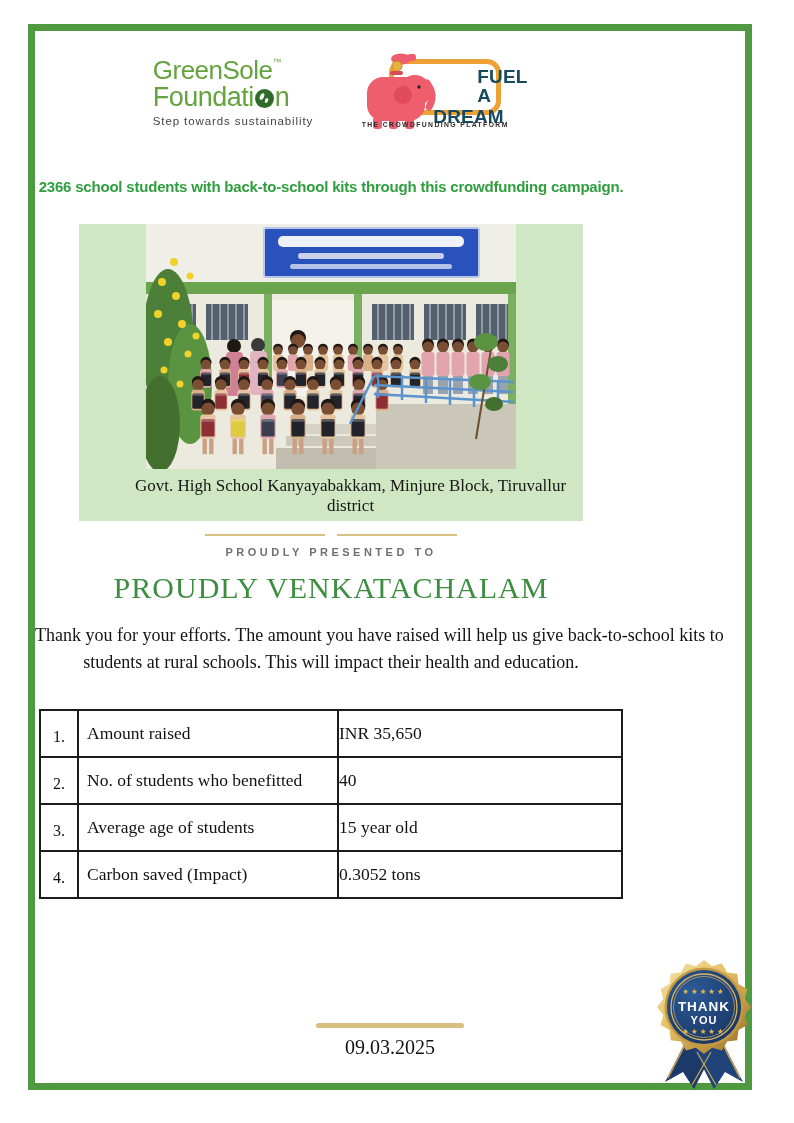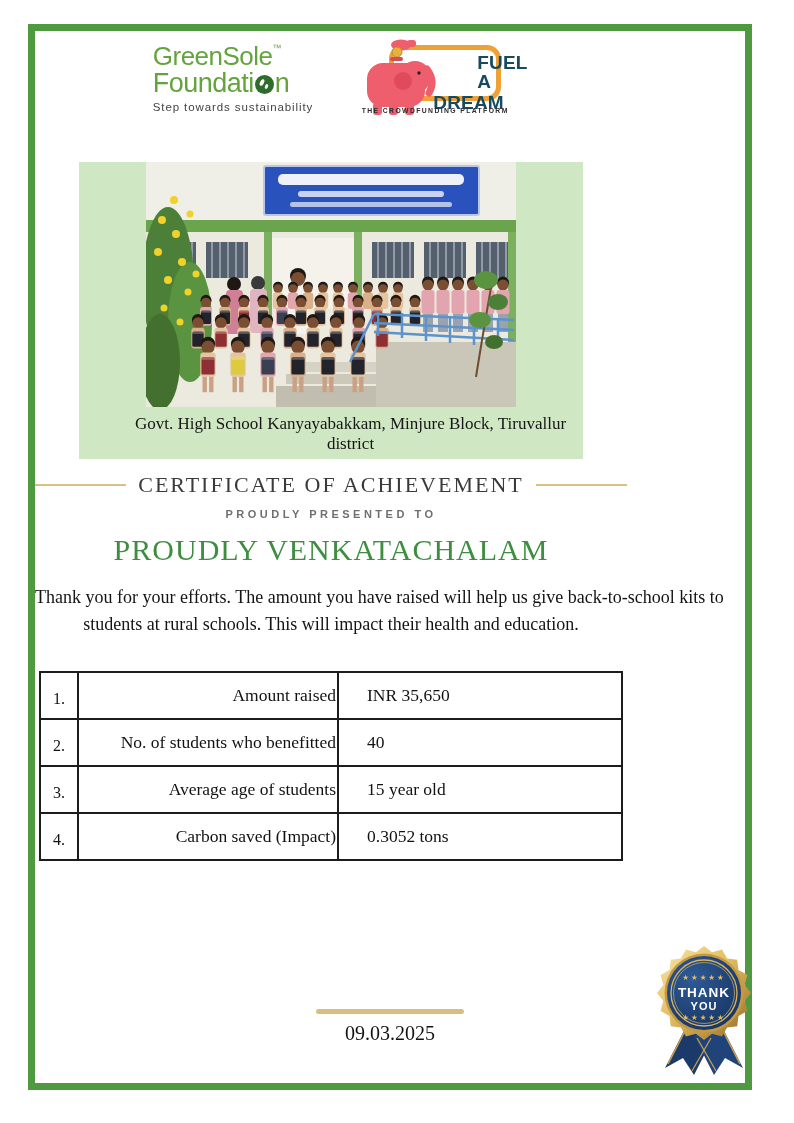--- a/index.html
+++ b/index.html
@@ -2,21 +2,21 @@
 <html><head>
 <meta charset="utf-8">
 <style>
   html,body{margin:0;padding:0;background:#ffffff;}
   body{width:794px;height:1123px;position:relative;font-family:"Liberation Sans",sans-serif;overflow:hidden;}
 
   .page-frame{
     position:absolute;left:28px;top:24px;width:724px;height:1066px;
     border:7px solid #4f9a41;box-sizing:border-box;background:#fff;
   }
-  .content{position:absolute;left:35px;top:15px;width:592px;height:1052px;}
+  .content{position:absolute;left:35px;top:29px;width:592px;height:1052px;}
 
   
   .logo-row{display:flex;justify-content:center;align-items:center;gap:48px;margin-top:27px;height:72px;}
   .gs-logo{display:flex;flex-direction:column;line-height:1;}
   .gs-line1{font-size:26px;color:#64a33e;letter-spacing:-0.5px;}
   .gs-tm{font-size:9px;vertical-align:14px;color:#64a33e;}
   .gs-line2{font-size:27px;color:#64a33e;letter-spacing:-0.5px;margin-top:1px;display:flex;align-items:center;}
   .gs-globe{display:inline-block;width:19px;height:19px;border-radius:50%;background:#2f6b2a;position:relative;margin:2px 1px 0 1px;}
   .gs-globe i{position:absolute;width:4px;height:7px;border-radius:50%;background:#fff;transform:rotate(25deg);left:5px;top:4px;}
   .gs-globe em{position:absolute;width:3px;height:5px;border-radius:50%;background:#fff;transform:rotate(25deg);left:10px;top:9px;}
@@ -46,22 +46,22 @@
   .presented{margin-top:10px;text-align:center;font-size:11px;font-weight:600;letter-spacing:3.5px;color:#6f6f6f;}
   .recipient{margin-top:13px;text-align:center;font-family:"Liberation Serif",serif;font-size:30px;letter-spacing:1px;color:#3e8e41;}
 
   .message{margin-top:17px;text-align:center;font-family:"Liberation Serif",serif;font-size:18px;line-height:1.5;color:#141414;}
   .message div{white-space:nowrap;}
 
   
   .impact-table{margin:33px auto 0 auto;border-collapse:collapse;font-family:"Liberation Serif",serif;color:#121212;}
   .impact-table td{border:2px solid #1c1c1c;height:47px;box-sizing:border-box;}
   td.c-num{width:38px;text-align:center;font-size:16px;vertical-align:middle;padding-top:8px;}
-  td.c-label{width:260px;font-size:17.5px;padding-left:16px;vertical-align:middle;text-align:right;}
-  td.c-value{width:284px;font-size:17.5px;padding-left:28px;vertical-align:middle;}
+  td.c-label{width:260px;font-size:17.5px;padding-left:8px;vertical-align:middle;}
+  td.c-value{width:284px;font-size:17.5px;padding-left:0;vertical-align:middle;}
 
   
   .date-block{position:absolute;left:0;top:994px;width:710px;text-align:center;}
   .date-line{margin:0 auto;width:148px;height:5px;border-radius:3px;background:#d9bf7f;}
   .date-text{margin-top:8px;font-family:"Liberation Serif",serif;font-size:20px;color:#121212;}
 
   .badge{position:absolute;left:609px;top:924px;width:120px;height:140px;}
 </style>
 </head>
 <body>
@@ -102,20 +102,21 @@
       </svg>
       <div class="fad-text">
         <div class="l1">FUEL A</div>
         <div class="l2">DREAM</div>
       </div>
       <div class="fad-tagline">THE CROWDFUNDING PLATFORM</div>
     </div>
   </div>
 
   <div class="intro">
+    <div>2366 school students with back-to-school kits through this crowdfunding campaign.</div>
   </div>
 
   <div class="photo-frame">
     <svg class="photo" id="school-photo" viewBox="0 0 370 245" width="370" height="245">
       <rect x="0" y="0" width="370" height="245" fill="#efeee7"></rect>
       <rect x="0" y="58" width="370" height="12" fill="#6aa44c"></rect>
       <rect x="0" y="70" width="370" height="175" fill="#ece9df"></rect>
 
       <g fill="#55606e">
         <rect x="8" y="80" width="42" height="36"></rect>
@@ -392,21 +393,20 @@
         <ellipse cx="352" cy="140" rx="10" ry="8" fill="#4c8038"></ellipse>
         <ellipse cx="334" cy="158" rx="11" ry="8" fill="#5a9440"></ellipse>
         <ellipse cx="348" cy="180" rx="9" ry="7" fill="#44702f"></ellipse>
       </g>
     </svg>
     <div class="photo-caption">Govt. High School Kanyayabakkam, Minjure Block, Tiruvallur district</div>
   </div>
 
   <div class="heading-row">
     <div class="gold-line"></div>
-    <div class="cert-heading">CERTIFICATE OF ACHIEVEMENT</div>
     <div class="gold-line"></div>
   </div>
   <div class="presented">PROUDLY PRESENTED TO</div>
   <div class="recipient">PROUDLY VENKATACHALAM</div>
 
   <div class="message">
     <div>Thank you for your efforts. The amount you have raised will help us give back-to-school kits to</div>
     <div>students at rural schools. This will impact their health and education.</div>
   </div>
 

